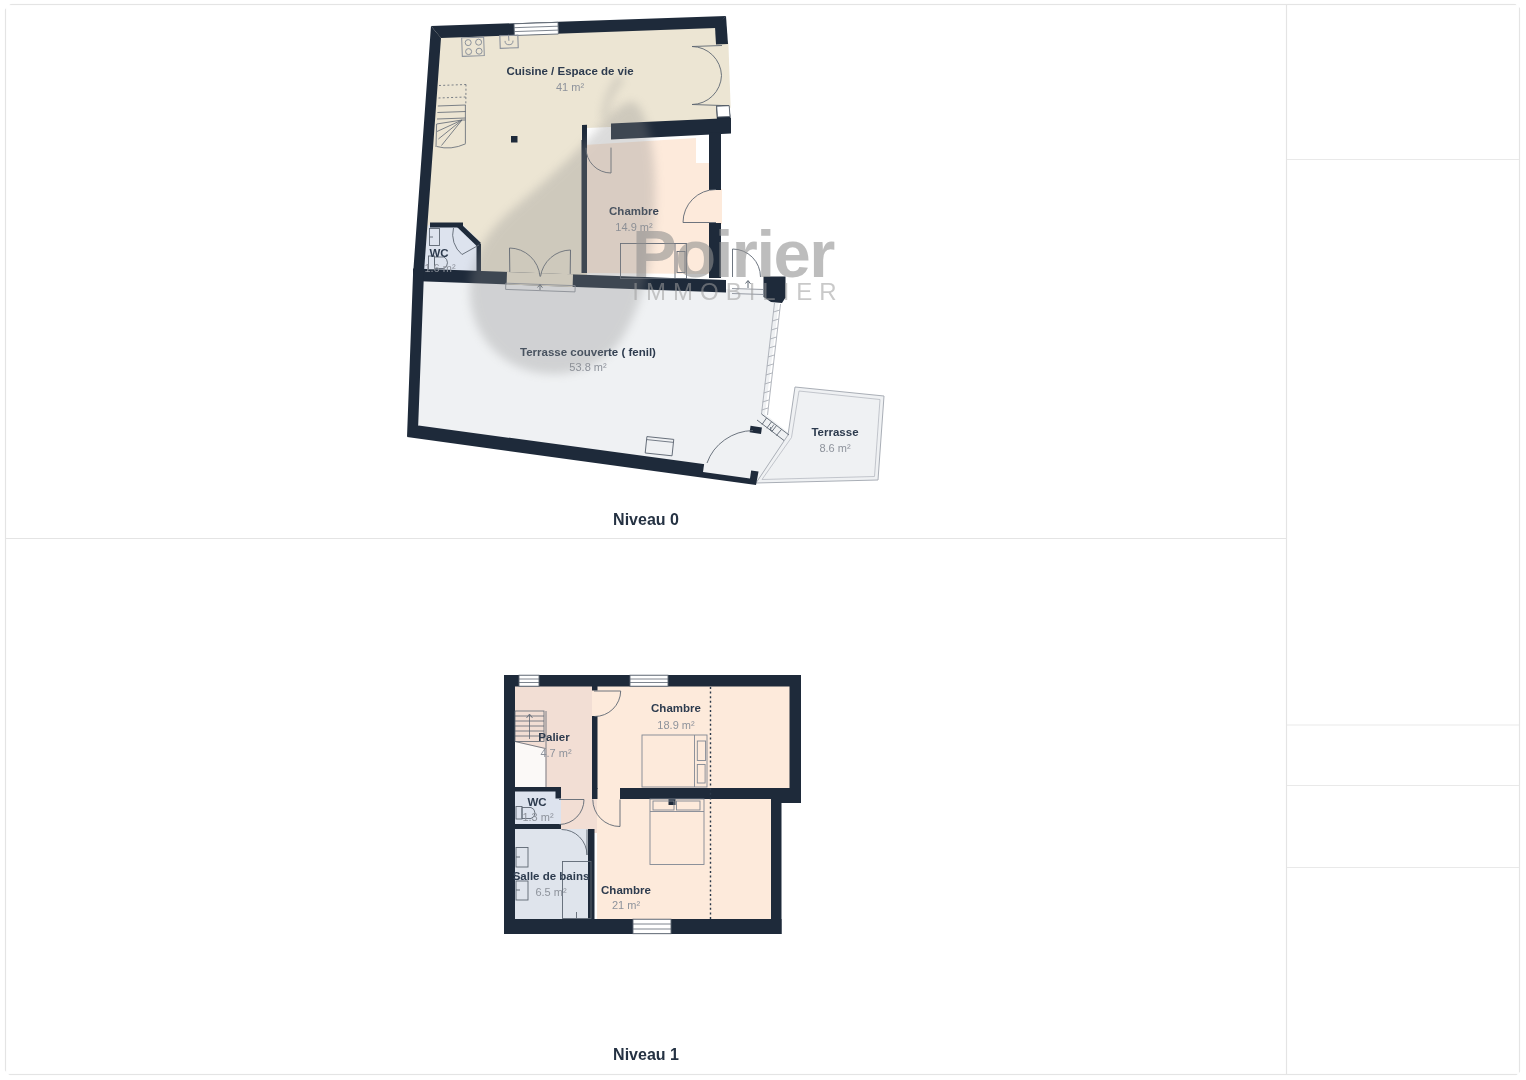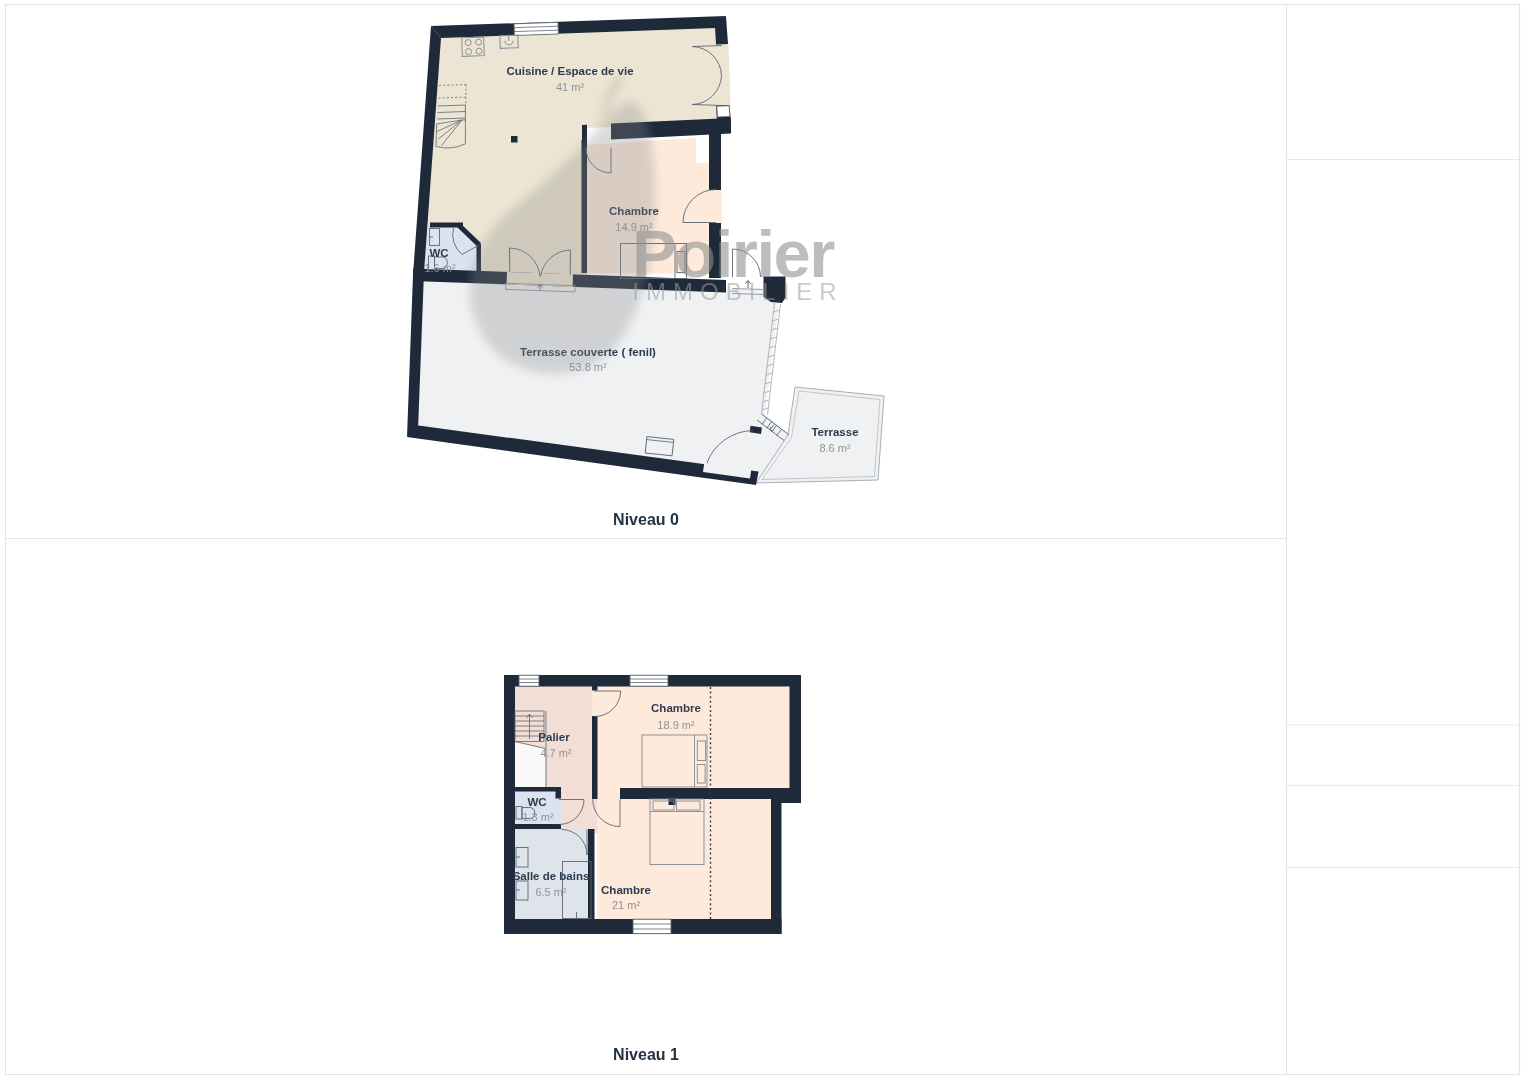--- a/index.html
+++ b/index.html
@@ -1,17 +1,17 @@
 <!DOCTYPE html>
 <html><head>
 <meta charset="utf-8">
 <style>
   html,body{margin:0;padding:0;background:#fff;}
   #page{position:relative;width:1526px;height:1080px;overflow:hidden;background:#fff;
-        font-family:"Liberation Sans", sans-serif;}
+        font-family:"Liberation Sans", sans-serif;border-radius:24px;}
   svg{position:absolute;top:0;left:0;}
 </style>
 </head>
 <body>
 <div id="page">
 <svg width="1526" height="1080" viewBox="0 0 1526 1080">
   <defs>
     <radialGradient id="pearGrad" cx="0.42" cy="0.66" r="0.75">
       <stop offset="0" stop-color="#fcc87f"></stop>
       <stop offset="0.35" stop-color="#f5993f"></stop>

